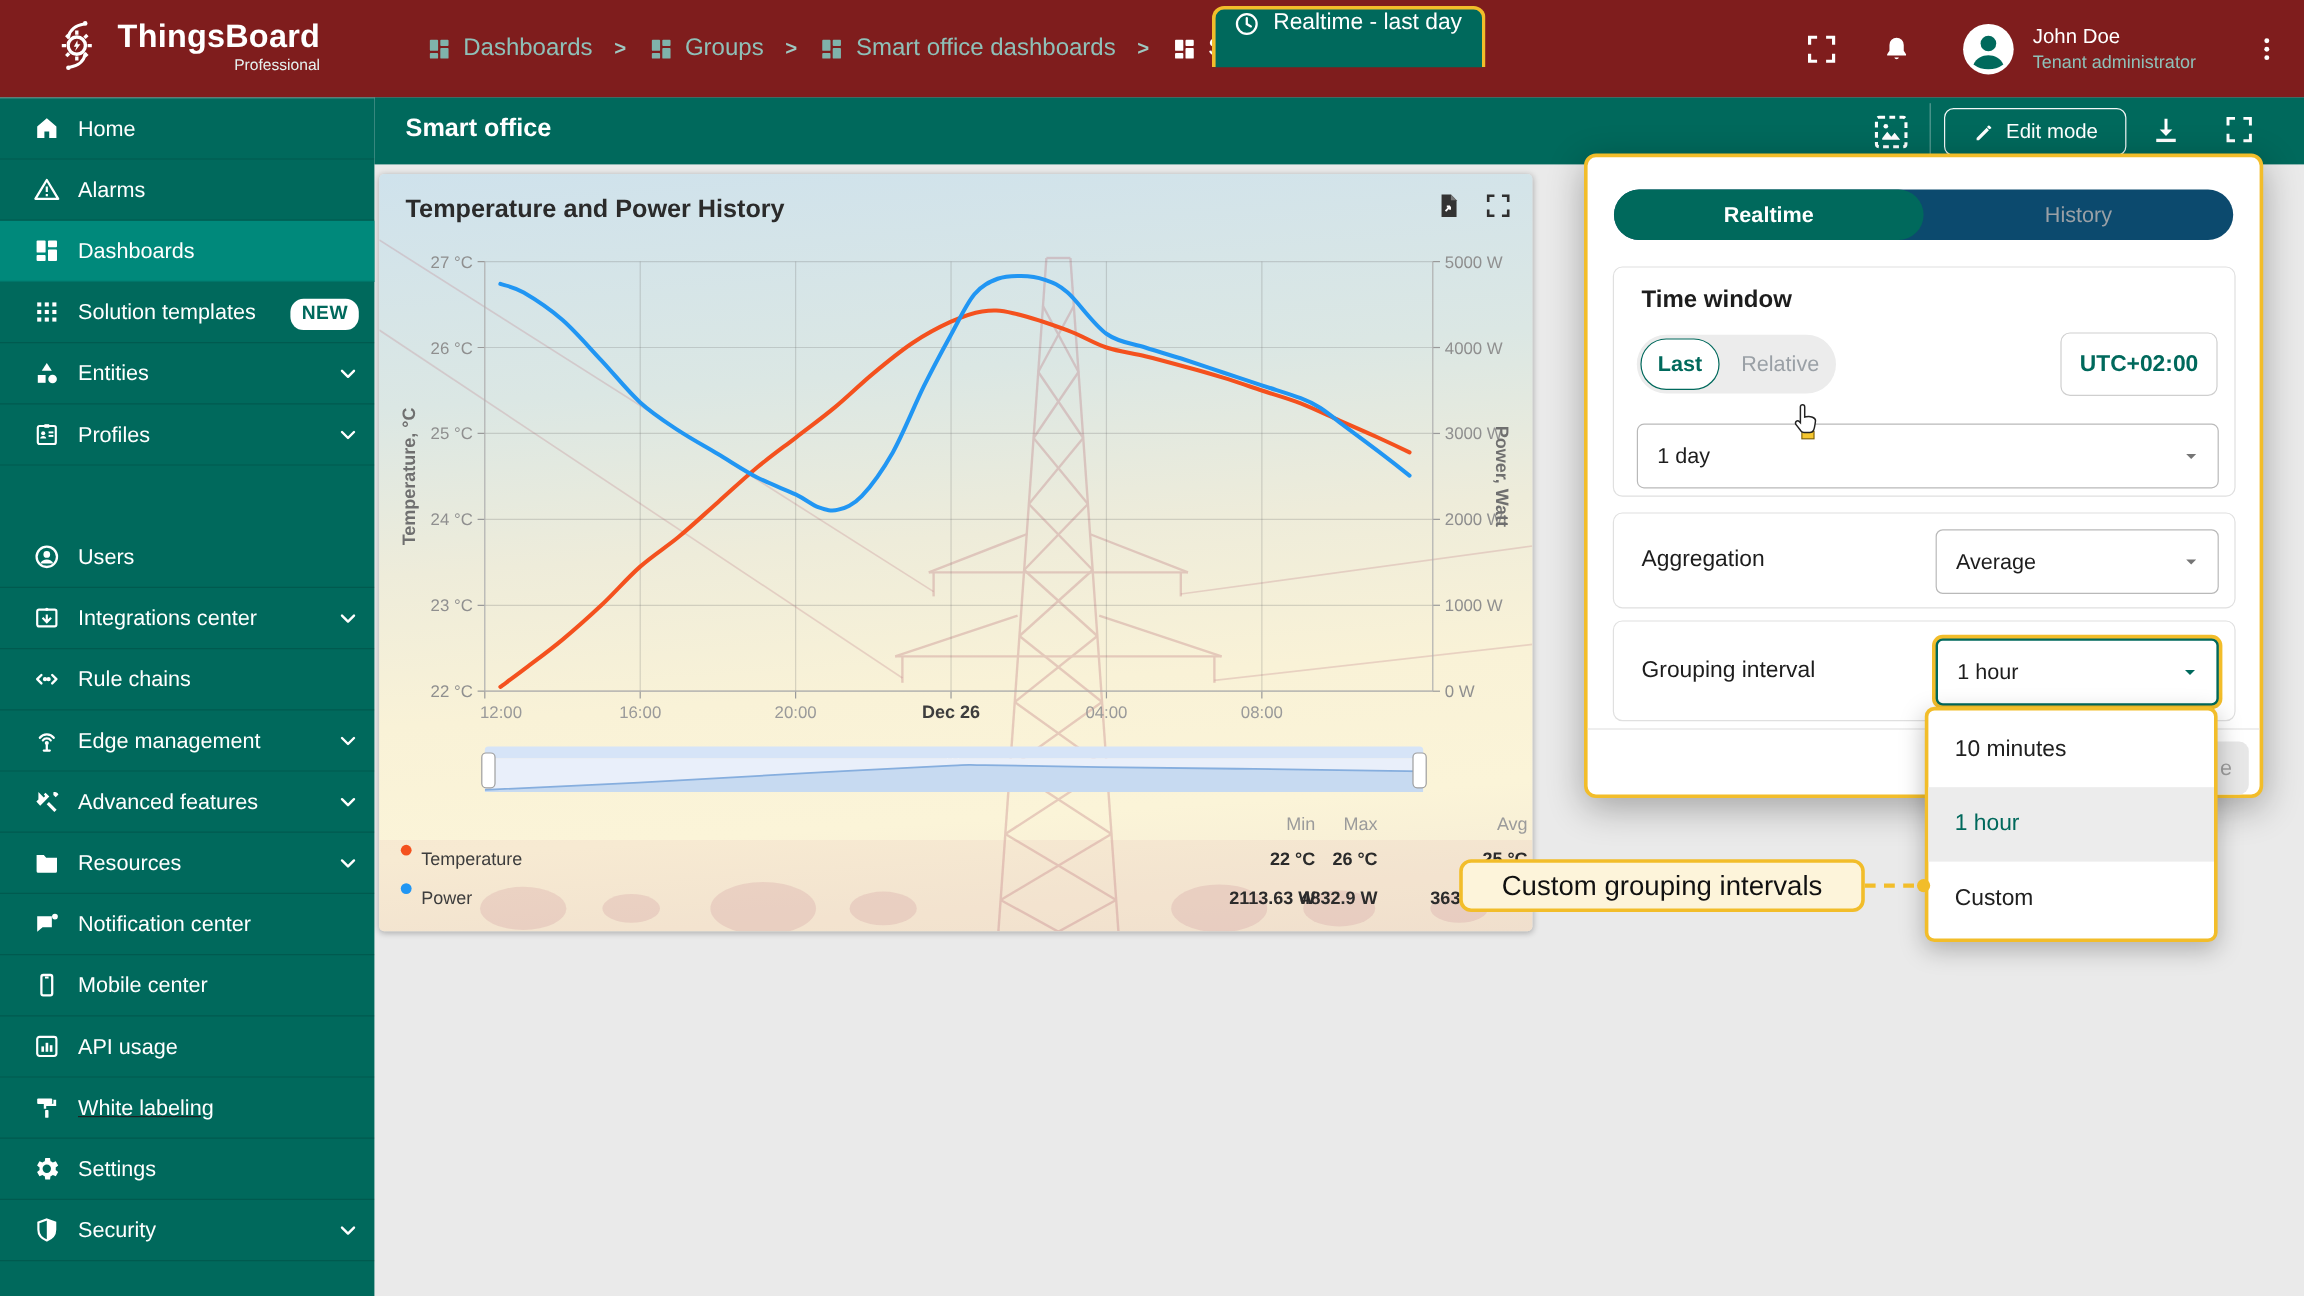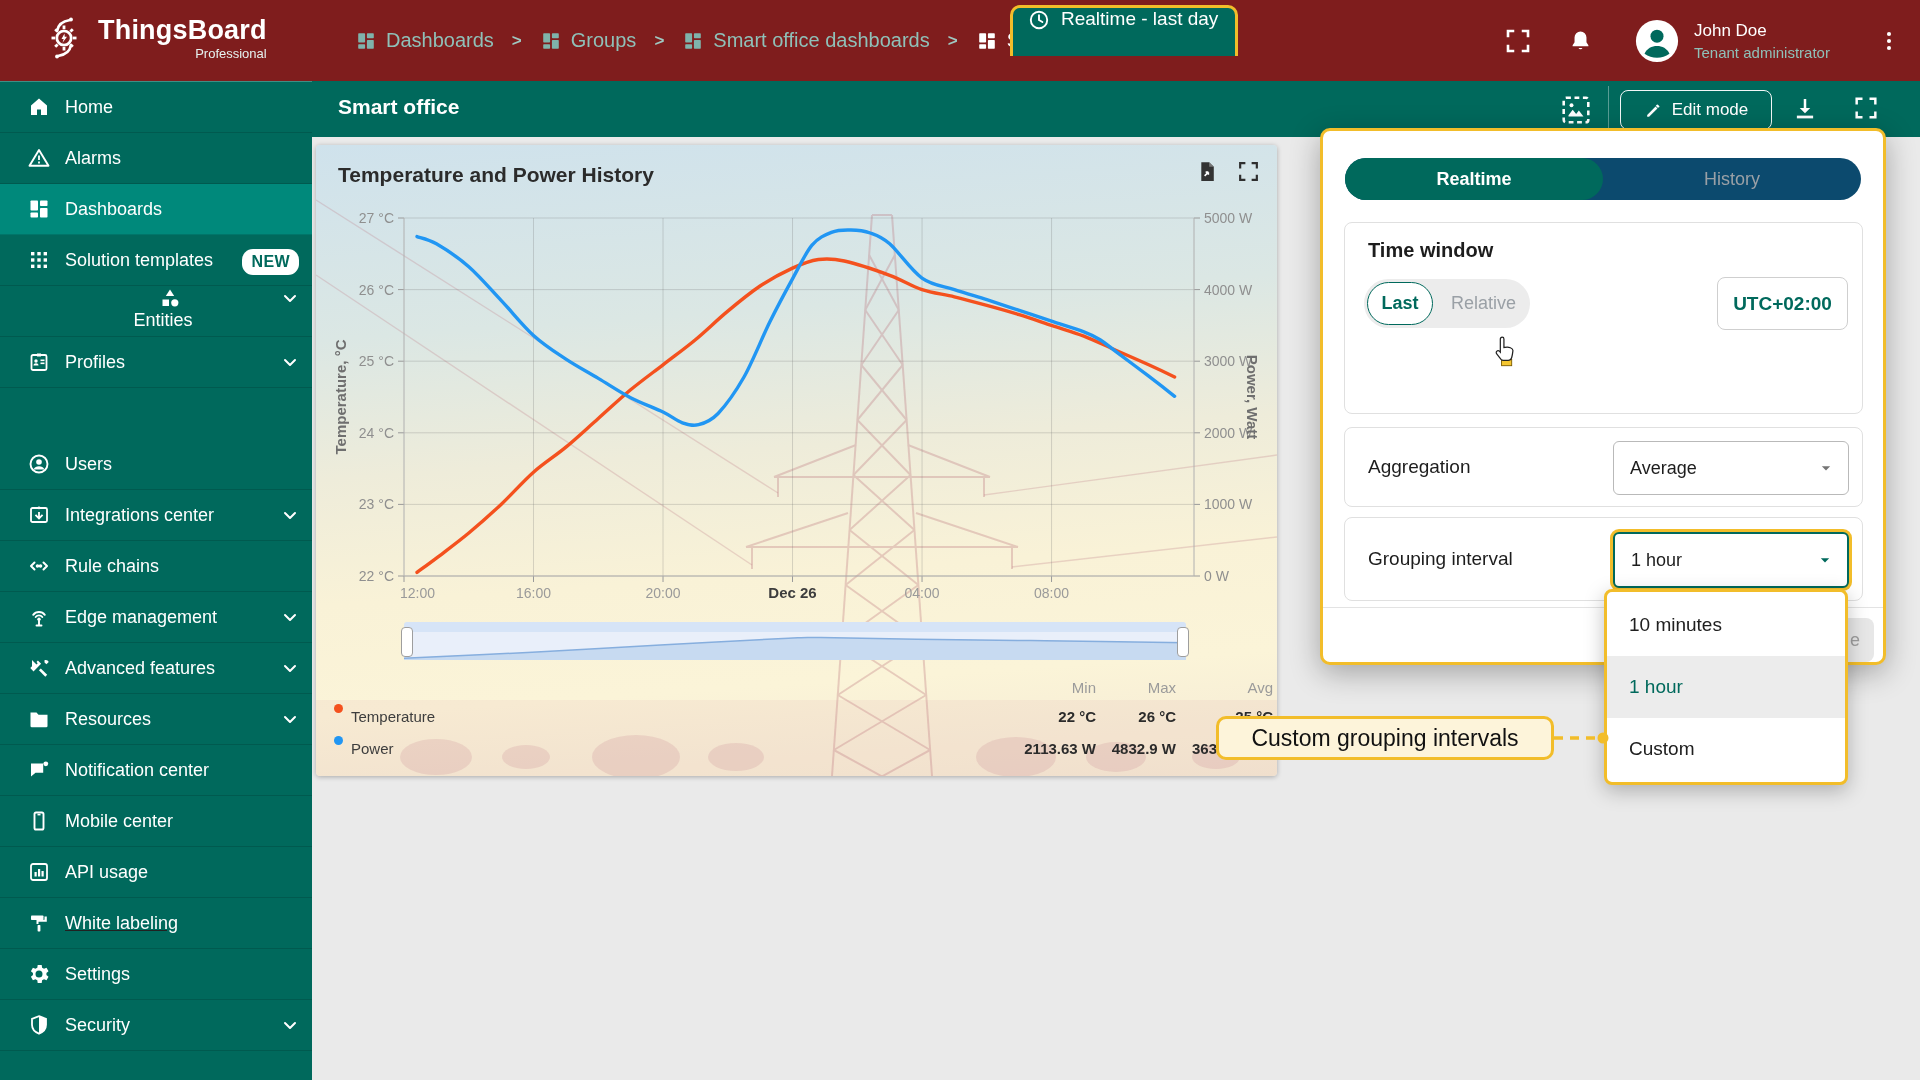--- a/index.html
+++ b/index.html
@@ -67,21 +67,21 @@
   .nav{position:absolute;left:88px;top:477px;width:782px;height:38px;z-index:5;cursor:ew-resize}
   .nav-strip{position:absolute;left:0;top:0;width:100%;height:10px;background:#d6e4f7;border-radius:3px 3px 0 0;text-align:center}
   .nav-strip span{color:#fff;font-size:9px;line-height:9px;letter-spacing:2px}
   .nav-body{position:absolute;left:0;top:10px;width:100%;height:28px;background:#e9effa}
   .navh{position:absolute;top:5px;width:10px;height:28px;background:#fff;border:1px solid #9e9e9e;border-radius:4px;z-index:6;cursor:ew-resize}
 
   
   .lg-row{position:absolute;left:0;width:961px;height:26px;line-height:26px;font-size:15px;z-index:5}
   .lg-col{position:absolute;text-align:right;font-weight:bold;color:#2b2b2b;white-space:nowrap}
   .lg-col.h{font-weight:normal;color:#9b9b9b}
-  .c-min{left:690px;width:90px}.c-max{left:770px;width:90px}.c-avg{left:842px;width:115px}
+  .c-min{left:690px;width:90px}.c-max{left:742px;width:90px}.c-avg{left:842px;width:115px}
   .lg-label{position:absolute;left:18px;display:flex;align-items:flex-start;color:#3d3d3d;cursor:pointer}
   .dot{width:9px;height:9px;border-radius:50%;margin-right:8px}
 
   
   .panel{position:absolute;left:1320px;top:128px;width:566px;height:537px;background:#fff;border:3px solid #f2bd2a;border-radius:10px;
          box-sizing:border-box;box-shadow:0 8px 30px rgba(0,0,0,.3);z-index:24}
   .tabs{position:absolute;left:22px;top:27px;width:516px;height:42px;background:#0c4a6e;border-radius:21px}
   .tab{position:absolute;top:0;width:50%;height:42px;display:flex;align-items:center;justify-content:center;font-size:18px;cursor:pointer}
   .tab.sel{left:0;background:#00695c;color:#fff;font-weight:bold;border-radius:21px}
   .tab.unsel{right:0;color:#9aa0a6}
@@ -273,21 +273,21 @@
           <rect x="10.3" y="10.3" width="3.4" height="3.4"></rect>
           <rect x="16.6" y="10.3" width="3.4" height="3.4"></rect>
           <rect x="4" y="16.6" width="3.4" height="3.4"></rect>
           <rect x="10.3" y="16.6" width="3.4" height="3.4"></rect>
           <rect x="16.6" y="16.6" width="3.4" height="3.4"></rect>
         </svg>
       </span>
       <span class="slabel">Solution templates</span>
       <span class="badge-new">NEW</span>
     </div>
-    <div class="srow" style="top: 204px; flex-direction: column;">
+    <div class="srow" style="top: 204px;">
       <span class="icon">
         <svg viewBox="0 0 24 24" fill="currentColor">
           <path d="M12 3.5 16.2 10H7.8Z"></path>
           <rect x="4.5" y="13.5" width="6.5" height="6.5"></rect>
           <circle cx="16.8" cy="16.8" r="3.6"></circle>
         </svg>
       </span>
       <span class="slabel">Entities</span>
       <span class="icon chev">
         <svg viewBox="0 0 24 24" fill="none" stroke="currentColor" stroke-width="2" stroke-linecap="round" stroke-linejoin="round">
@@ -657,20 +657,28 @@
     <div class="tab sel">Realtime</div>
     <div class="tab unsel">History</div>
   </div>
   <div class="card card1">
     <div class="tw-head">Time window</div>
     <div class="toggle">
       <div class="tg-last">Last</div>
       <div class="tg-rel">Relative</div>
     </div>
     <div class="utc">UTC+02:00</div>
+    <div class="sel-box sel-1day">
+      <span class="val">1 day</span>
+      <span class="icon caret">
+          <svg viewBox="0 0 24 24" fill="currentColor">
+            <path d="m7 10 5 5 5-5Z"></path>
+          </svg>
+        </span>
+    </div>
   </div>
   <div class="card card2">
     <div class="card-label">Aggregation</div>
     <div class="sel-box sel-agg">
       <span class="val">Average</span>
       <span class="icon caret">
           <svg viewBox="0 0 24 24" fill="currentColor">
             <path d="m7 10 5 5 5-5Z"></path>
           </svg>
         </span>

